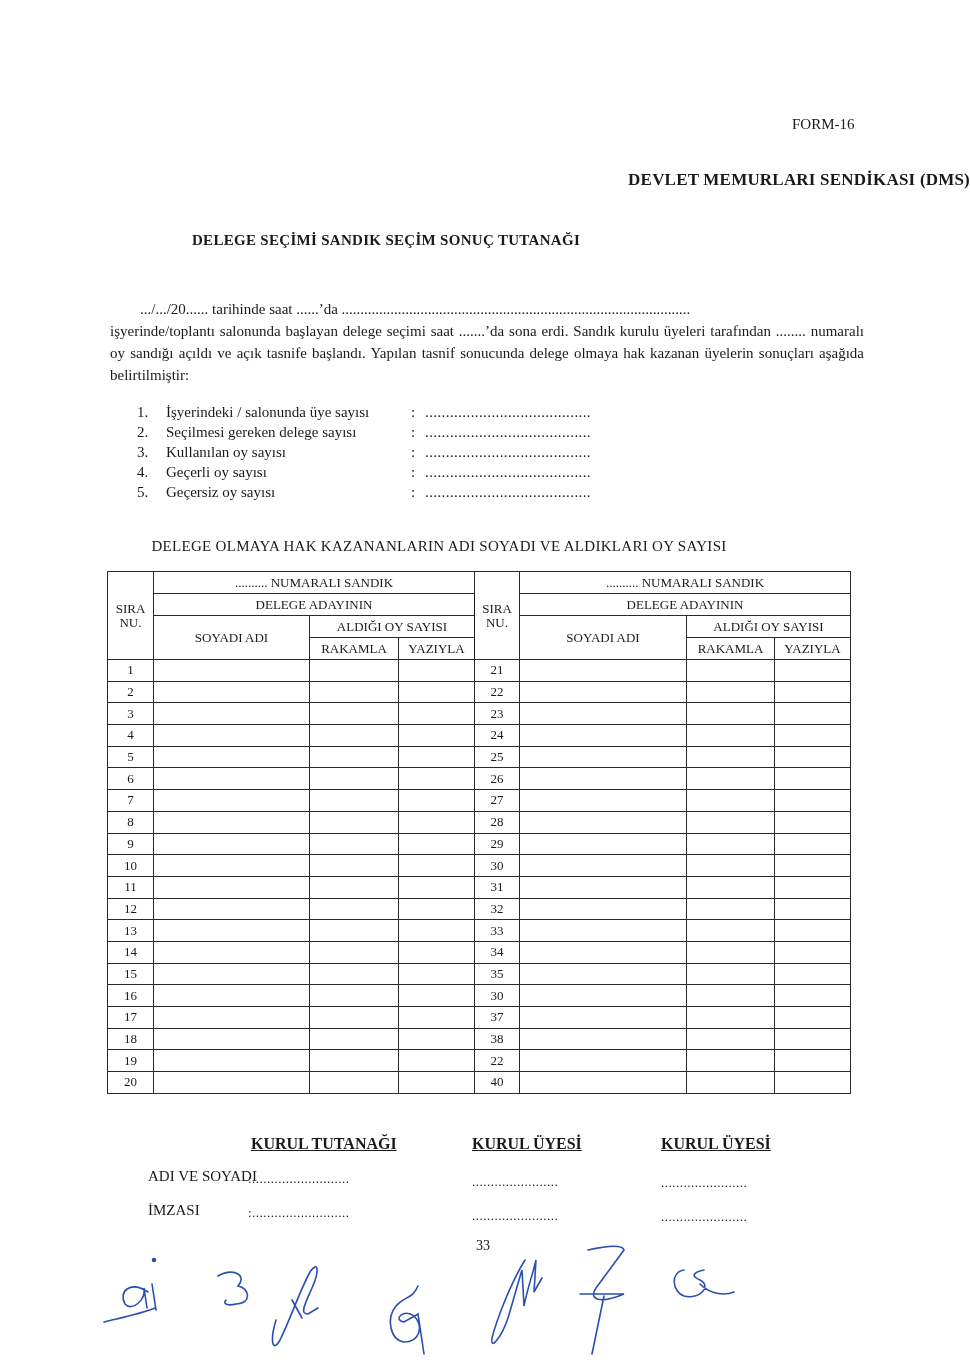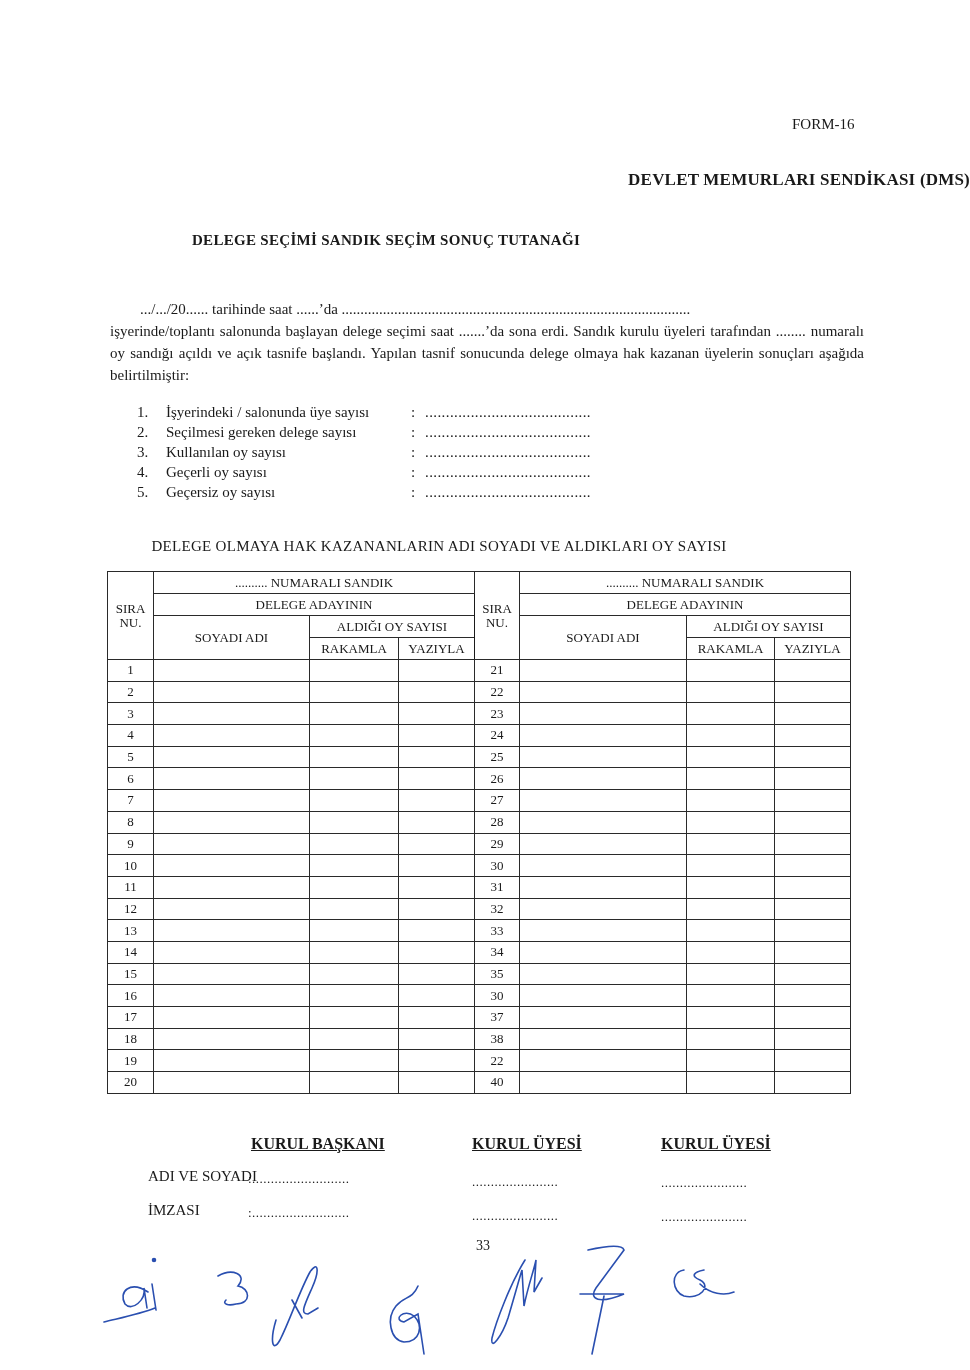--- a/index.html
+++ b/index.html
@@ -313,21 +313,21 @@
         <td></td>
         <td></td>
         <td class="divider-col">40</td>
         <td></td>
         <td></td>
         <td></td>
       </tr>
     </tbody>
 </table>
 
-<div class="abs sign-head sh1">KURUL BAŞKANI</div>
+<div class="abs sign-head sh1">KURUL TUTANAĞI</div>
 <div class="abs sign-head sh2">KURUL ÜYESİ</div>
 <div class="abs sign-head sh3">KURUL ÜYESİ</div>
 
 <div class="abs sign-label sl1">ADI VE SOYADI</div>
 <div class="abs sign-label sl2">İMZASI</div>
 
 <div class="abs sign-dots" style="left:248px;top:1171px">:..........................</div>
 <div class="abs sign-dots" style="left:248px;top:1205px">:..........................</div>
 <div class="abs sign-dots" style="left:472px;top:1174px">.......................</div>
 <div class="abs sign-dots" style="left:472px;top:1208px">.......................</div>

